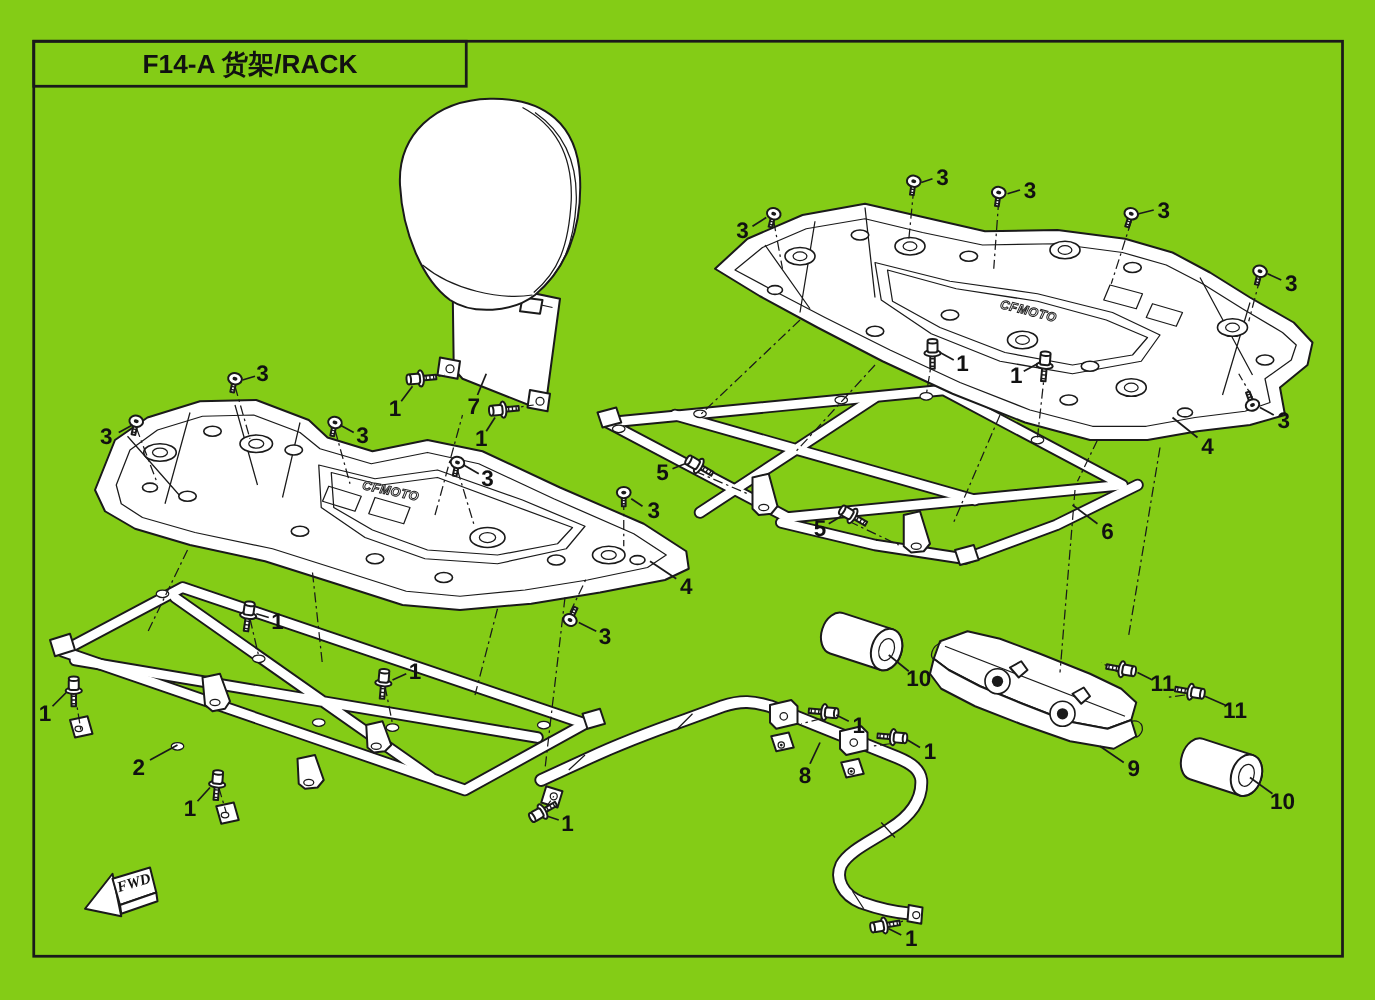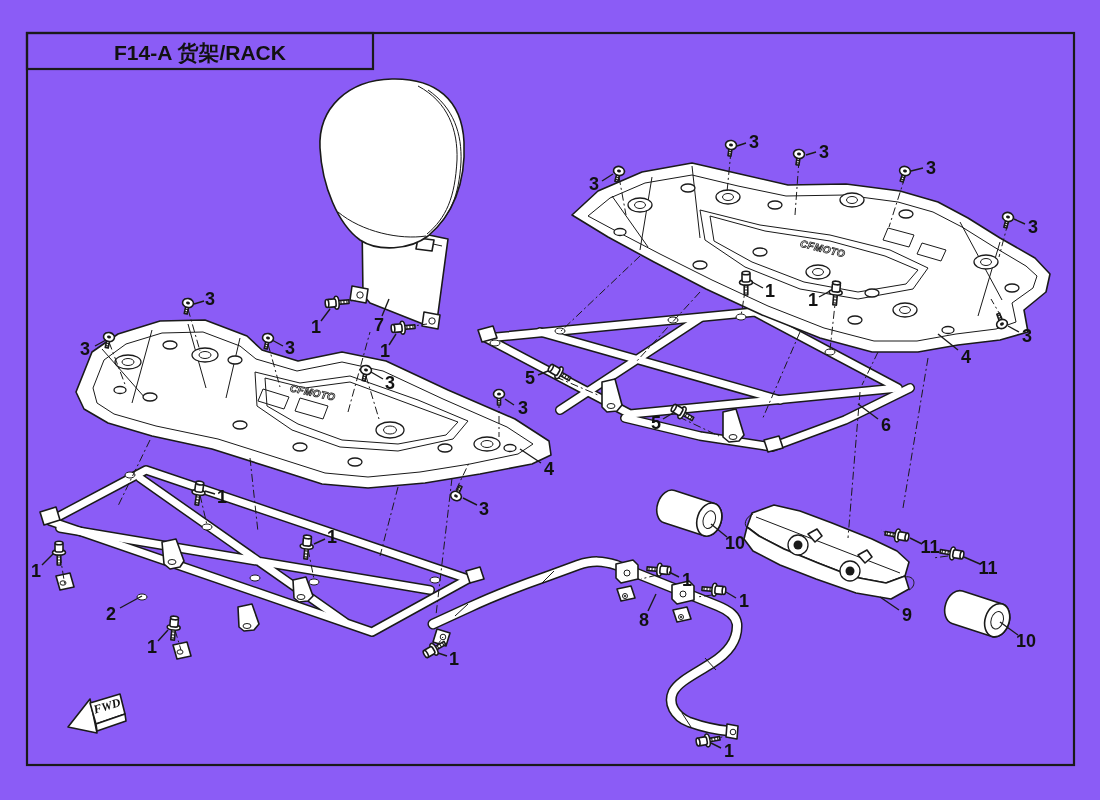--- a/index.html
+++ b/index.html
@@ -1,16 +1,16 @@
 <!DOCTYPE html>
 <html><head>
 <meta charset="utf-8">
 <style>
   html,body{margin:0;padding:0;background:#fff;}
-  .stage{width:1100px;height:800px;position:relative;background:#8b5cf6;font-family:"Liberation Sans",sans-serif;}
+  .stage{width:1100px;height:800px;position:relative;background:#84cc16;font-family:"Liberation Sans",sans-serif;}
   .pt  {fill:#fff;stroke:#1a1a1a;stroke-width:1.6;stroke-linejoin:round;}
   .dt  {fill:none;stroke:#1a1a1a;stroke-width:1;stroke-linejoin:round;}
   .hole{fill:#fff;stroke:#1a1a1a;stroke-width:1.3;}
   .holeI{fill:#fff;stroke:#1a1a1a;stroke-width:1;}
   .tubeO{fill:none;stroke:#1a1a1a;stroke-width:10;stroke-linecap:round;stroke-linejoin:round;}
   .tubeI{fill:none;stroke:#fff;stroke-width:7;stroke-linecap:round;stroke-linejoin:round;}
   .tubeO2{fill:none;stroke:#1a1a1a;stroke-width:11;stroke-linecap:round;stroke-linejoin:round;}
   .tubeI2{fill:none;stroke:#fff;stroke-width:8;stroke-linecap:round;stroke-linejoin:round;}
   .dash{stroke:#1a1a1a;stroke-width:1;stroke-dasharray:8 3 2 3;fill:none;}
   .leader{stroke:#1a1a1a;stroke-width:1.4;}

